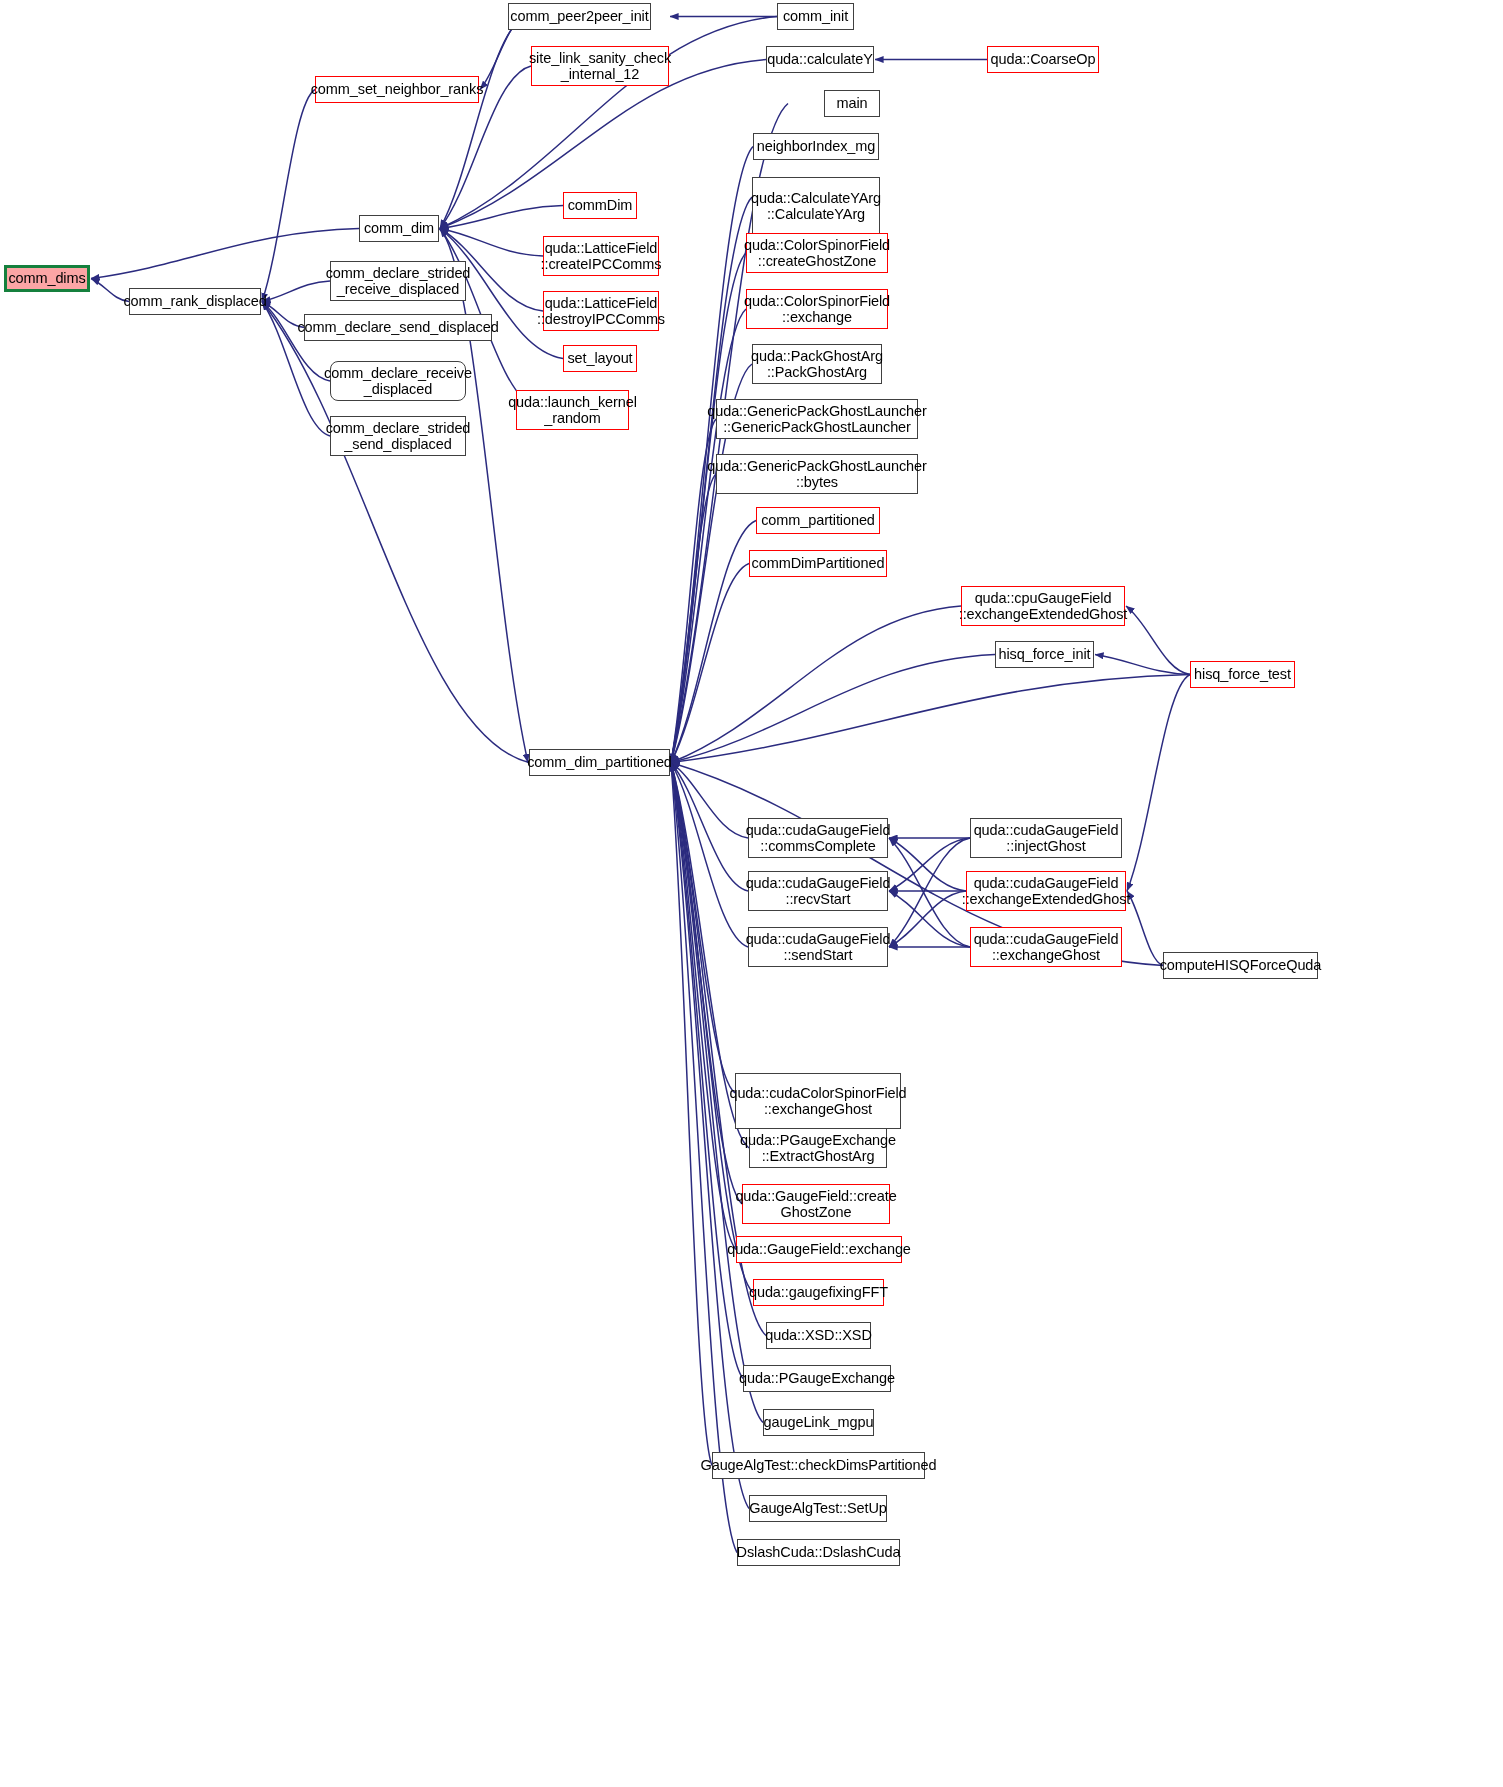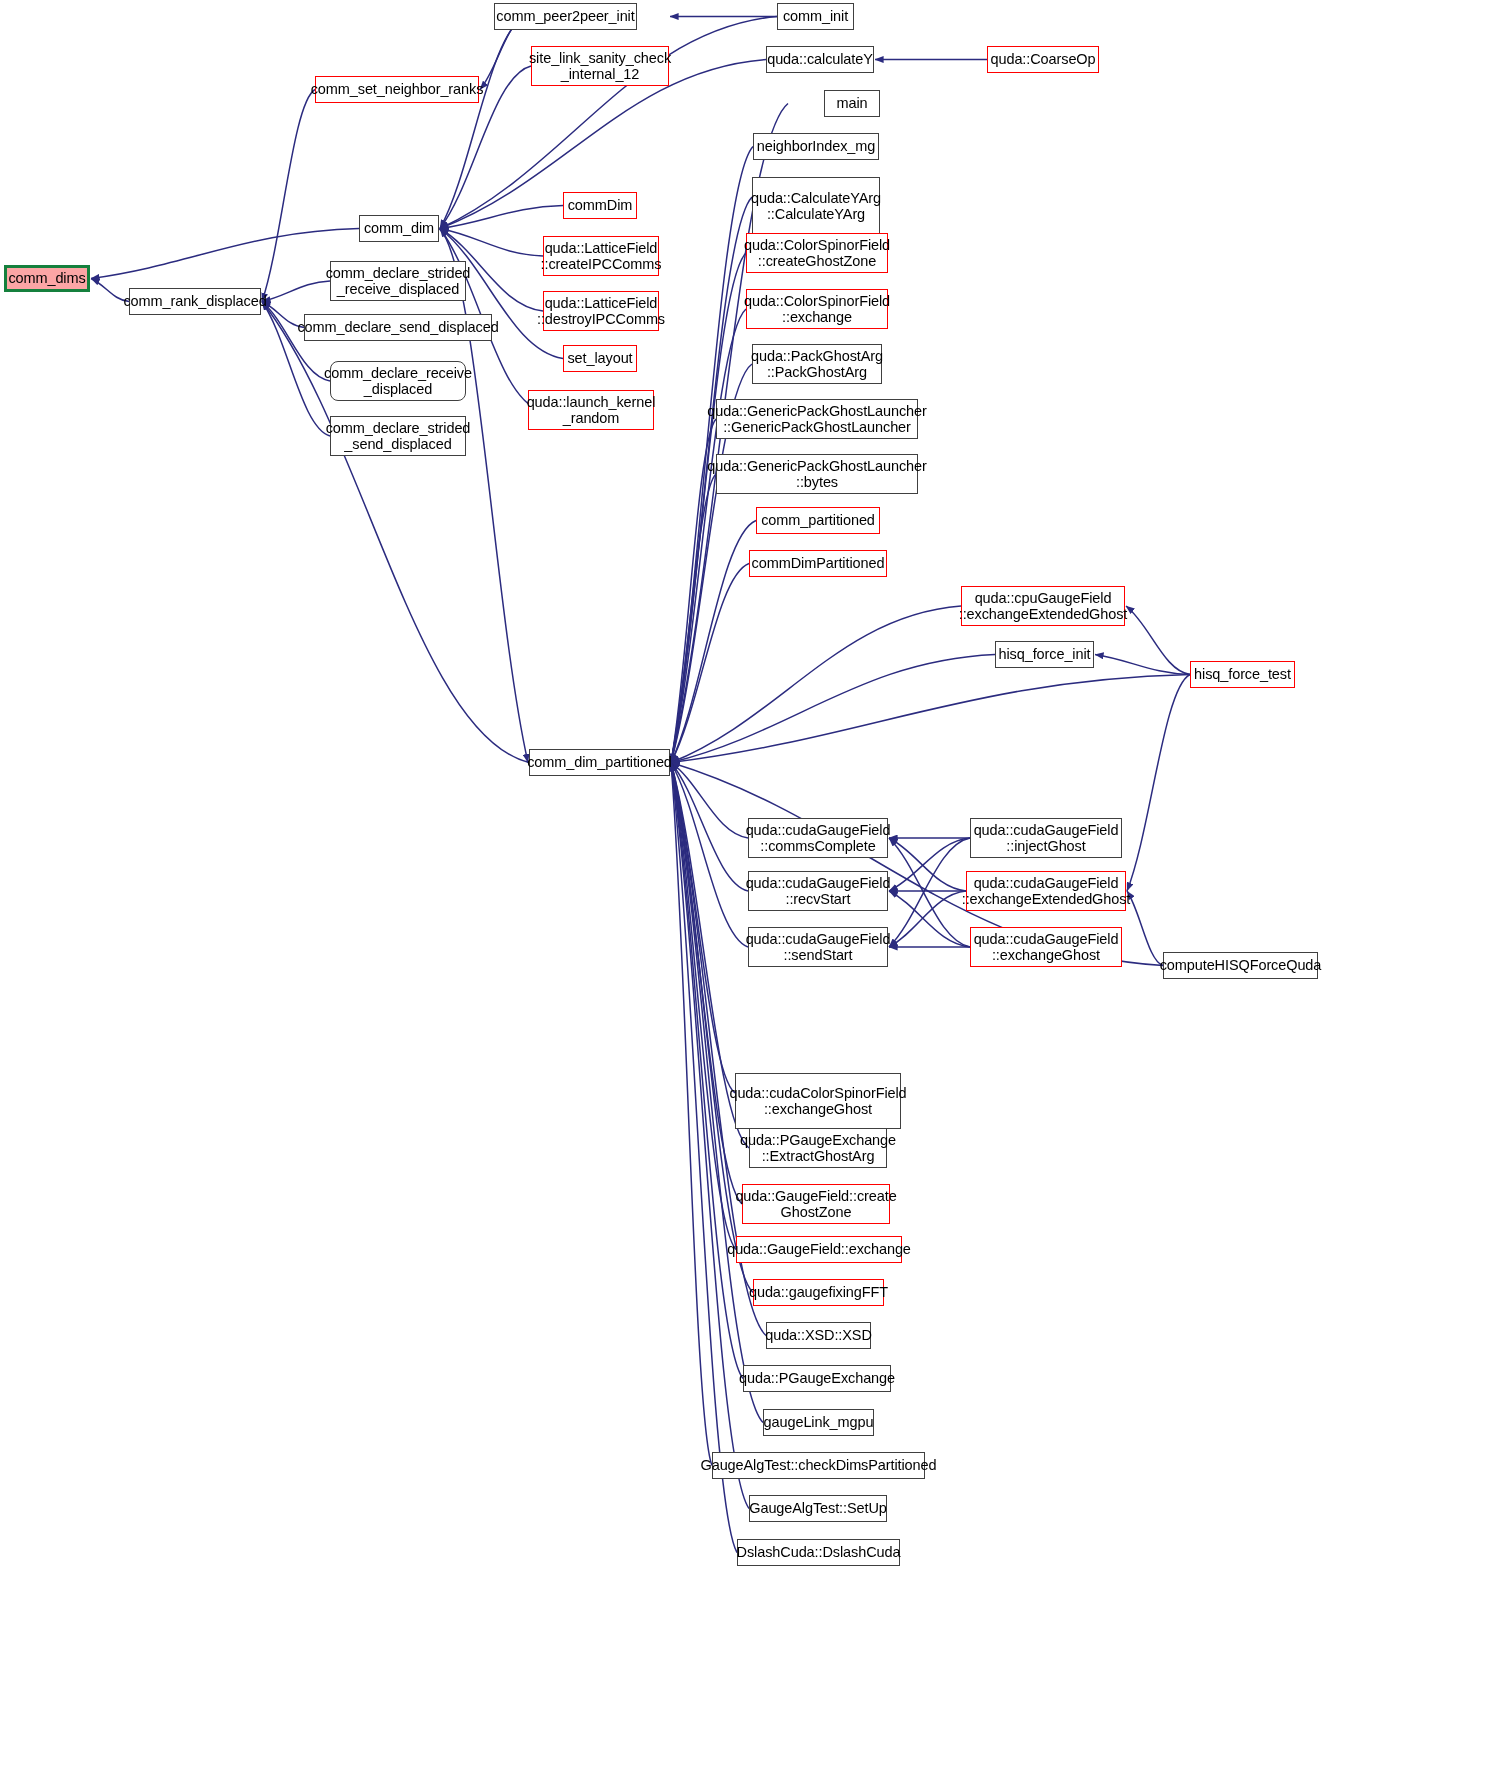--- a/index.html
+++ b/index.html
@@ -102,30 +102,30 @@
       <div class="node" style="left: 129px; top: 288px; width: 132px; height: 27px;">comm_rank_displaced</div>
       <div class="node" style="left: 359px; top: 215px; width: 80px; height: 27px;">comm_dim</div>
       <div class="node red" style="left: 315px; top: 76px; width: 164px; height: 27px;">comm_set_neighbor_ranks</div>
       <div class="node" style="left: 330px; top: 261px; width: 136px; height: 40px;">comm_declare_strided
 _receive_displaced</div>
       <div class="node" style="left: 304px; top: 314px; width: 188px; height: 27px;">comm_declare_send_displaced</div>
       <div class="node" style="left: 330px; top: 361px; width: 136px; height: 40px; border-radius: 8px;">comm_declare_receive
 _displaced</div>
       <div class="node" style="left: 330px; top: 416px; width: 136px; height: 40px;">comm_declare_strided
 _send_displaced</div>
-      <div class="node" style="left: 494px; top: 3px; width: 143px; height: 27px;">comm_peer2peer_init</div>
+      <div class="node" style="left: 508px; top: 3px; width: 143px; height: 27px;">comm_peer2peer_init</div>
       <div class="node red" style="left: 531px; top: 46px; width: 138px; height: 40px;">site_link_sanity_check
 _internal_12</div>
       <div class="node red" style="left: 563px; top: 192px; width: 74px; height: 27px;">commDim</div>
       <div class="node red" style="left: 543px; top: 236px; width: 116px; height: 40px;">quda::LatticeField
 ::createIPCComms</div>
       <div class="node red" style="left: 543px; top: 291px; width: 116px; height: 40px;">quda::LatticeField
 ::destroyIPCComms</div>
       <div class="node red" style="left: 563px; top: 345px; width: 74px; height: 27px;">set_layout</div>
-      <div class="node red" style="left: 528px; top: 390px; width: 126px; height: 40px;">quda::launch_kernel
+      <div class="node red" style="left: 516px; top: 390px; width: 113px; height: 40px;">quda::launch_kernel
 _random</div>
       <div class="node" style="left: 777px; top: 3px; width: 77px; height: 27px;">comm_init</div>
       <div class="node" style="left: 766px; top: 46px; width: 108px; height: 27px;">quda::calculateY</div>
       <div class="node red" style="left: 987px; top: 46px; width: 112px; height: 27px;">quda::CoarseOp</div>
       <div class="node" style="left: 824px; top: 90px; width: 56px; height: 27px;">main</div>
       <div class="node" style="left: 753px; top: 133px; width: 126px; height: 27px;">neighborIndex_mg</div>
       <div class="node" style="left: 752px; top: 177px; width: 128px; height: 58px;">quda::CalculateYArg
 ::CalculateYArg</div>
       <div class="node red" style="left: 746px; top: 233px; width: 142px; height: 40px;">quda::ColorSpinorField
 ::createGhostZone</div>

